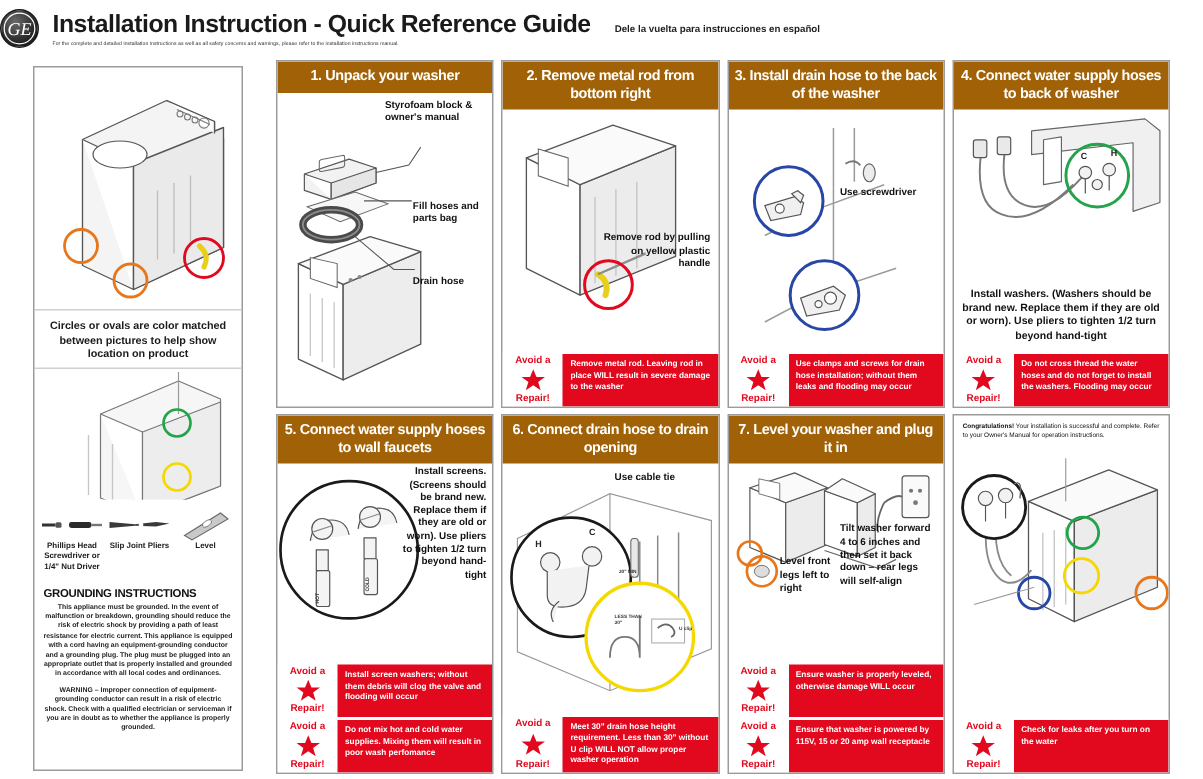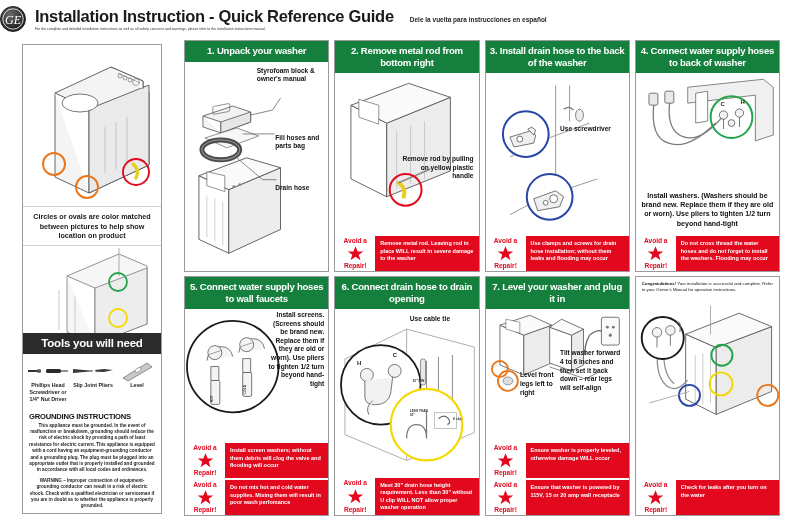--- a/index.html
+++ b/index.html
@@ -39,21 +39,21 @@
   .ground { padding:5px 6px 4px; }
   .ground h4 { font-size:7.6px; font-weight:bold; text-align:left; color:#111; letter-spacing:-0.2px; }
   .ground p { font-size:4.6px; font-weight:bold; color:#1f1f1f; text-align:center; line-height:6.4px; margin-top:2px; }
   .ground .warn { margin-top:4px; }
 
   
   .grid { position:absolute; left:184px; top:40px; width:596px; height:476px;
           display:grid; grid-template-columns:repeat(4, 1fr); grid-template-rows: 232px 240px;
           column-gap:5px; row-gap:4px; }
   .panel { border:1px solid #9b9b9b; background:#fff; display:flex; flex-direction:column; overflow:hidden; }
-  .p-head { background:#15803d; color:#fff; font-weight:bold; font-size:9.6px; text-align:center;
+  .p-head { background:#a16207; color:#fff; font-weight:bold; font-size:9.6px; text-align:center;
             padding:4px 3px 5px; line-height:11.5px; letter-spacing:-0.25px; }
   .p-body { flex:1; position:relative; overflow:hidden; }
 
   
   .avoid { display:flex; align-items:stretch; border-top:1px solid #fff; min-height:34px; }
   .avoid + .avoid { border-top:2px solid #fff; }
   .avoid-badge { flex:0 0 40px; background:#fff; color:#e2091f; text-align:center;
                  padding:1px 0 1px; display:flex; flex-direction:column; align-items:center;
                  justify-content:space-between; }
   .avoid-badge .a1, .avoid-badge .a2 { font-size:6.6px; font-weight:bold; line-height:8px; }
@@ -135,21 +135,20 @@
         <path d="M96 2 L96 30" stroke="#999" stroke-width="0.8" fill="none"></path>
         <g fill="none" stroke="#c6c6c6" stroke-width="0.9">
           <path d="M36 44 L36 84"></path>
             <path d="M52 50 L52 90"></path>
         </g>
         <circle cx="95" cy="36" r="9" fill="none" stroke="#22a54a" stroke-width="1.8"></circle>
         <circle cx="95" cy="72" r="9" fill="none" stroke="#f5d800" stroke-width="1.8"></circle>
       </svg>
     </div>
 
-    <div class="tools-bar">Tools you will need</div>
 
     <div class="tools-row">
       <div class="tool">
         <div class="tool-ico">
           <svg width="44" height="14" viewBox="0 0 44 14">
             <rect x="2" y="6" width="9" height="2" fill="#333"></rect>
             <rect x="11" y="5.2" width="4" height="3.6" rx="1" fill="#555"></rect>
             <rect x="20" y="5" width="15" height="4" rx="1.6" fill="#2b2b2b"></rect>
             <rect x="35" y="6.2" width="7" height="1.6" fill="#777"></rect>
           </svg>

